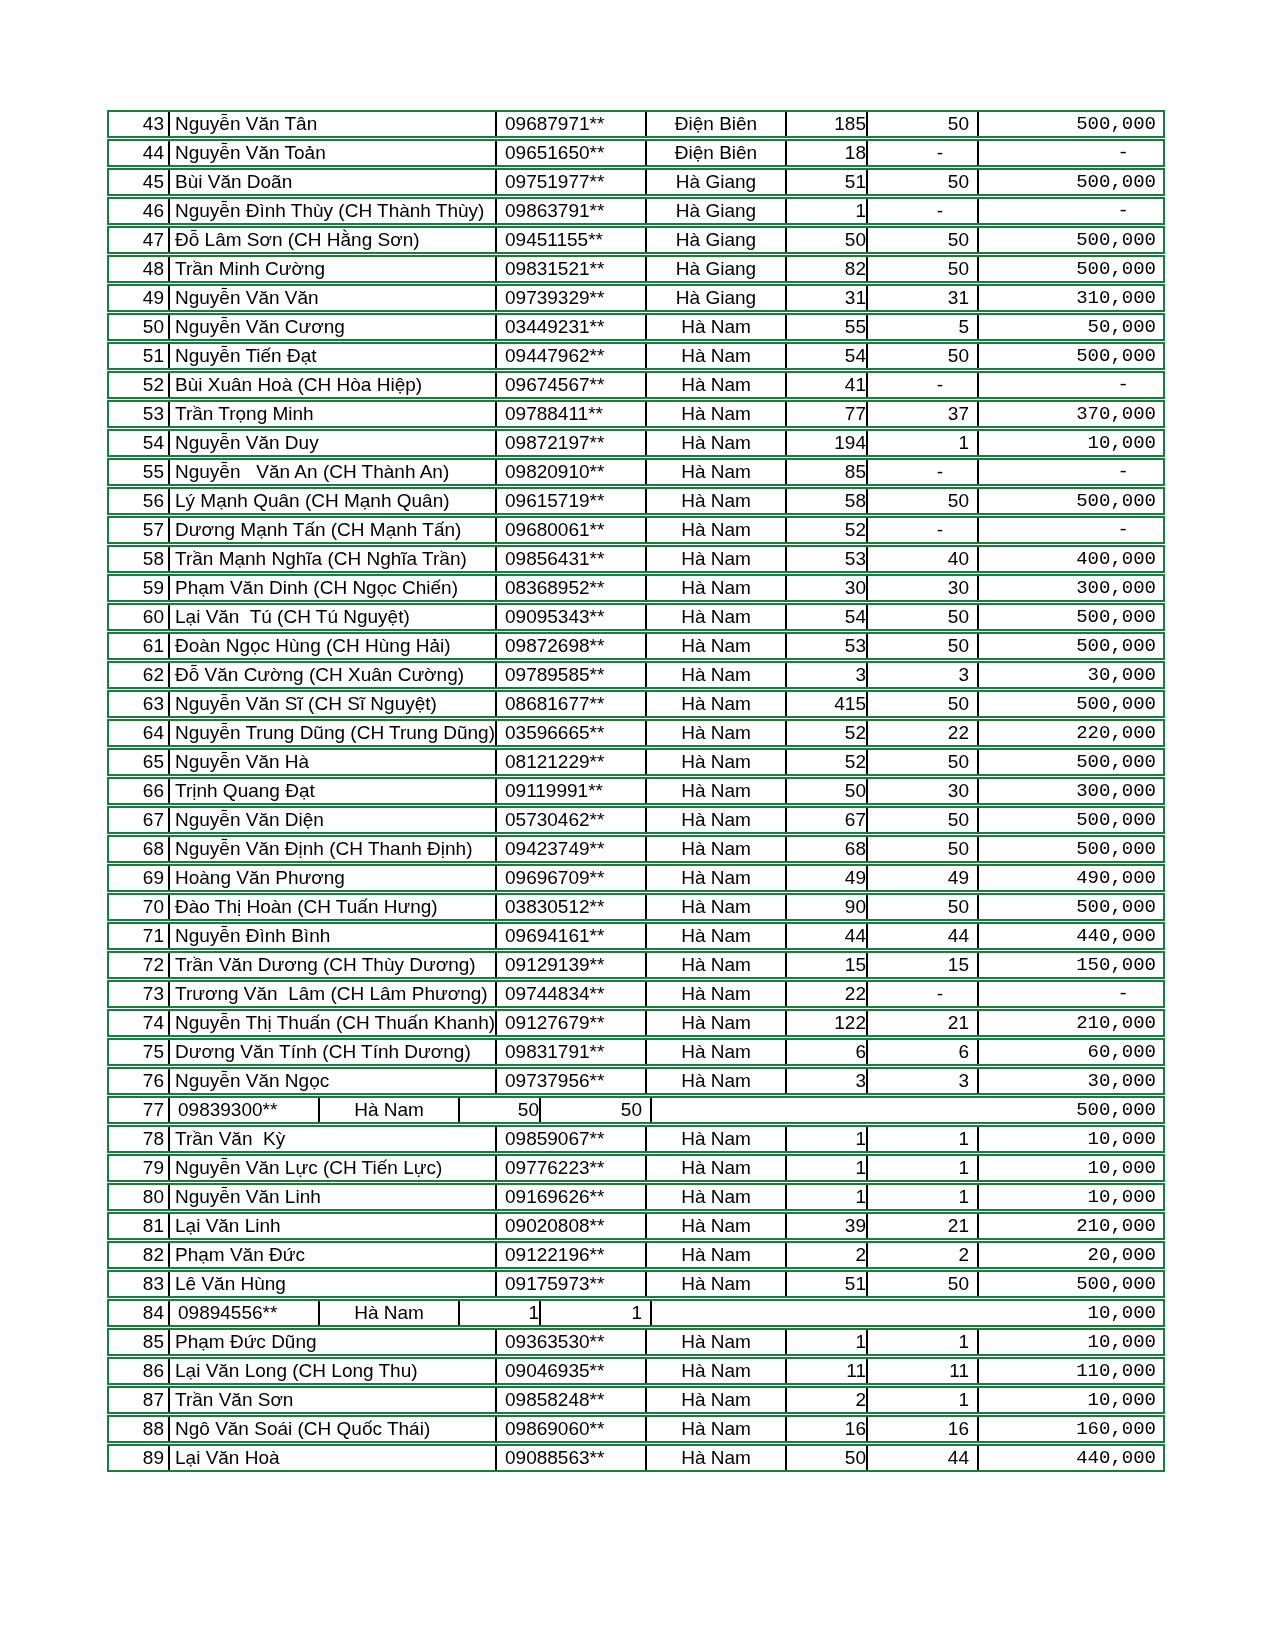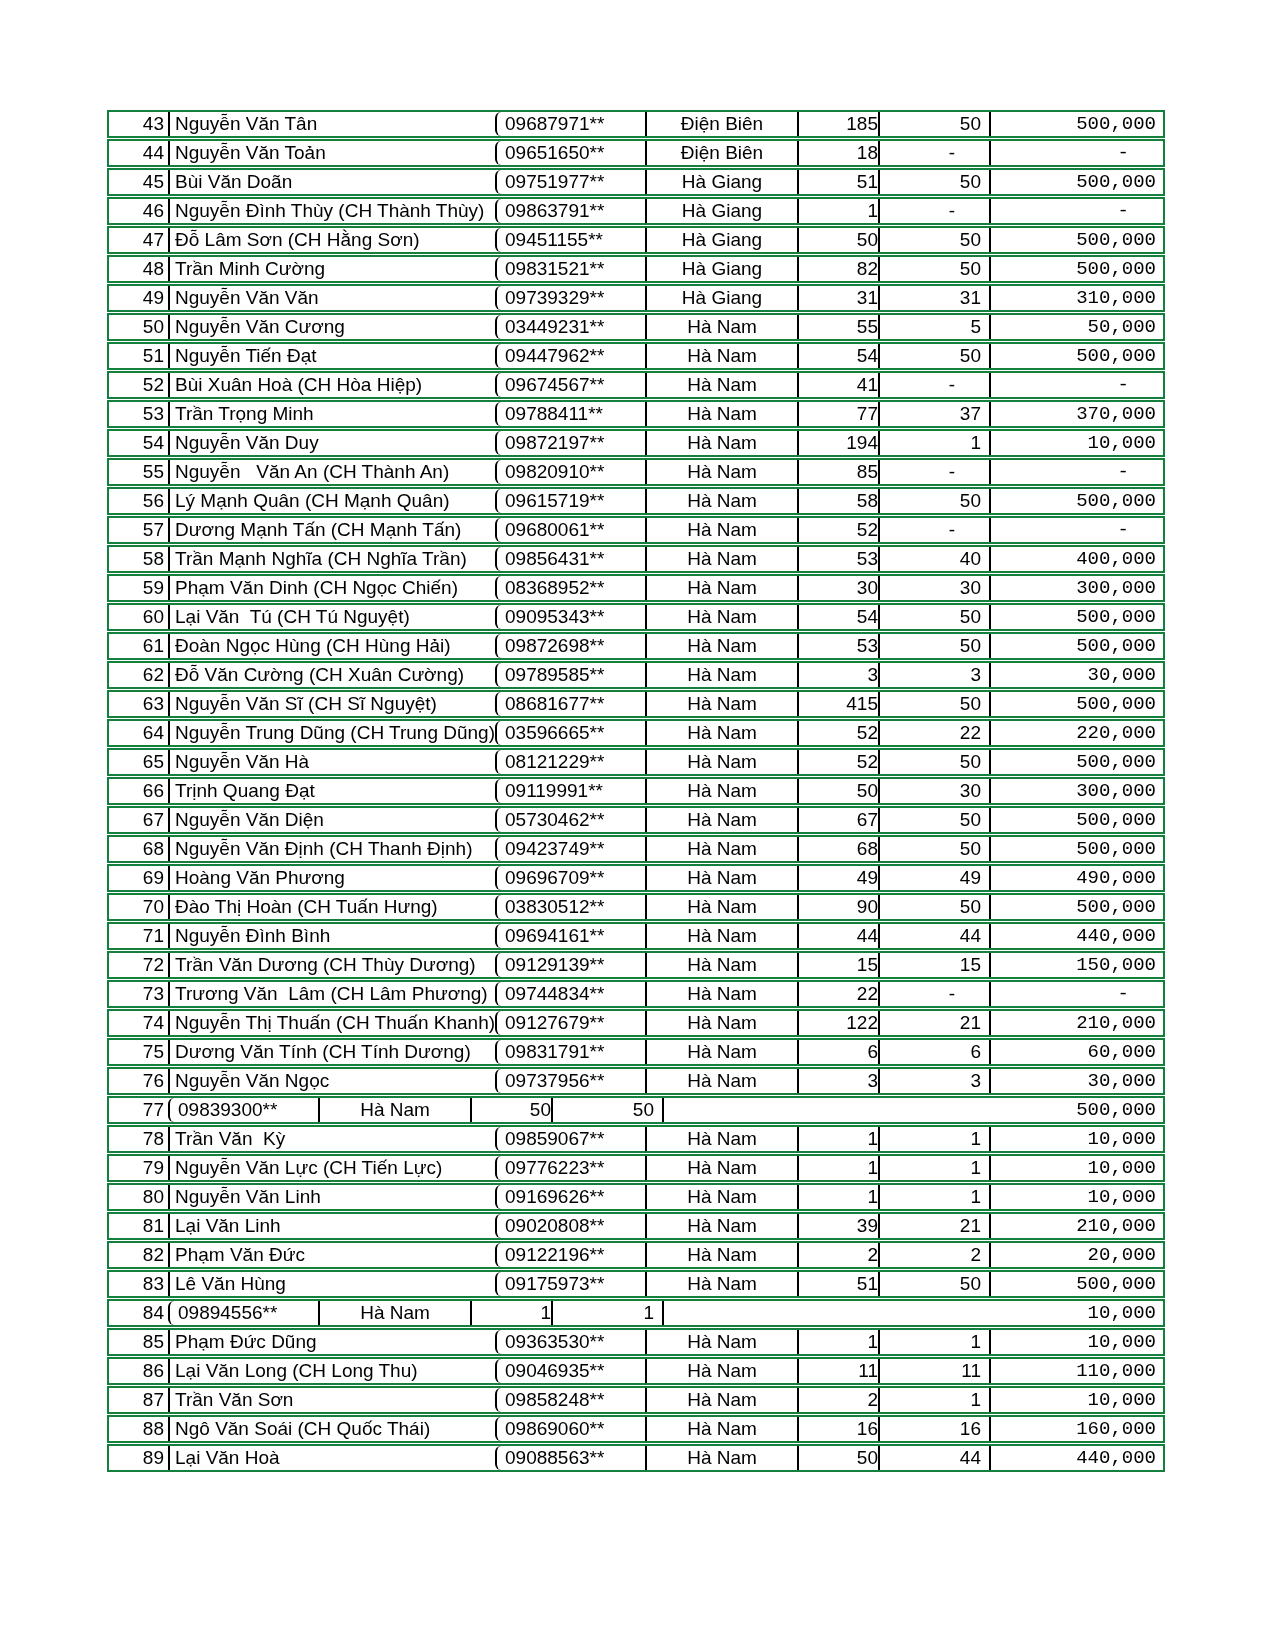--- a/index.html
+++ b/index.html
@@ -36,22 +36,22 @@
     font-size: 19px;
     overflow: hidden;
     white-space: pre;
     flex: 0 0 auto;
   }
   .cell + .cell {
     border-left: 2px solid #000000;
   }
   .c-index   { width: 59px;  text-align: right;  padding-right: 4px; }
   .c-name    { width: 327px; text-align: left;   padding-left: 5px; }
-  .c-phone   { width: 150px; text-align: left;   padding-left: 8px; border-radius: 6px; }
-  .c-province{ width: 152px; text-align: center; }
+  .c-phone   { width: 150px; text-align: left;   padding-left: 8px; }
+  .c-province{ width: 140px; text-align: center; }
   .c-qty     { width: 81px;  text-align: right;  }
   .c-paid    { width: 111px; text-align: right;  padding-right: 8px; }
   .c-amount  { width: 130px; flex: 1 1 auto; text-align: right; padding-right: 7px; font-family: Liberation Mono, monospace; }
   .c-paid.dash   { padding-right: 34px; }
   .c-amount.dash { padding-right: 34px; }
 </style>
 </head>
 <body>
 
 <div class="table" id="data-table">

